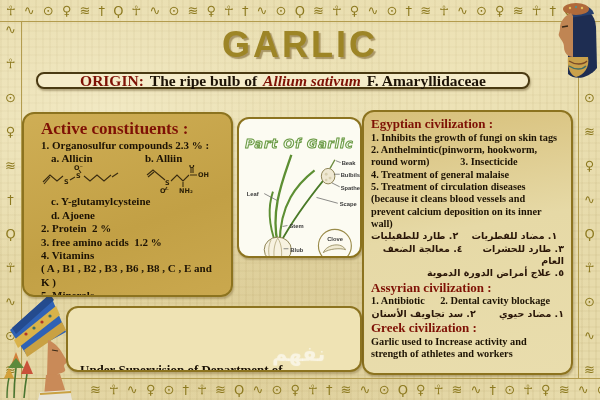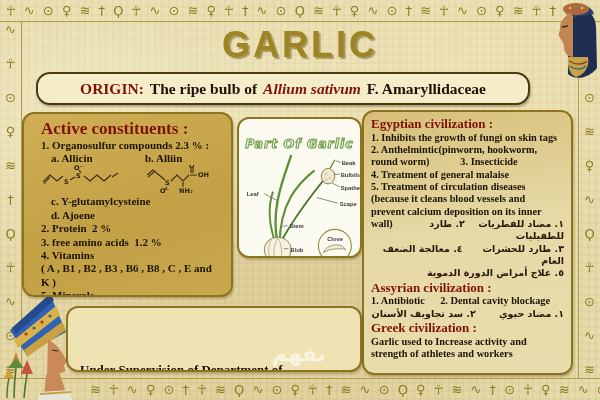--- a/index.html
+++ b/index.html
@@ -28,22 +28,22 @@
   .strip-left  { left:0; top:22px; width:22px; height:356px; writing-mode:vertical-rl; text-orientation:upright; line-height:22px; border-right:1px solid #b39c4e; }
   .strip-right { left:578px; top:22px; width:22px; height:356px; writing-mode:vertical-rl; text-orientation:upright; line-height:22px; border-left:1px solid #b39c4e; }
 
   .page-title {
     position:absolute; left:0; top:24px; width:600px; text-align:center;
     font-family:"Liberation Sans",sans-serif; font-weight:bold; font-size:36px;
     letter-spacing:3px; color:#9d8526; text-shadow:2px 2px 1px rgba(92,62,8,.45);
   }
 
   .origin-bar {
-    position:absolute; left:36px; top:72px; width:494px; height:33px;
-    background:#f5ecca; border:2px solid #4a3a12; border-radius:14px;
+    position:absolute; left:36px; top:72px; width:494px; height:17px;
+    background:#f5ecca; border:2px solid #4a3a12; border-radius:8px;
     display:flex; align-items:center; justify-content:center; gap:6px;
     font-weight:bold; font-size:15.5px; color:#1c1206; box-shadow:1px 2px 2px rgba(70,50,10,.35);
     white-space:nowrap;
   }
   .origin-bar .red { color:#7e1105; }
   .origin-bar .species { color:#7e1105; font-style:italic; }
 
   .box { position:absolute; border:2px solid #8c731f; border-radius:12px; box-shadow:1px 2px 2px rgba(90,65,15,.3); }
 
   .left-box {
@@ -76,21 +76,21 @@
     padding:4px 7px; overflow:hidden;
   }
   .uses-heading { color:#7e1105; font-weight:bold; font-size:16.5px; line-height:1.15; white-space:nowrap; }
   .civ-heading { color:#7e1105; font-weight:bold; font-size:13px; line-height:1.2; }
   .use-line { font-weight:bold; font-size:10.3px; line-height:1.2; color:#1d1304; }
   .keepsp { white-space:pre-wrap; }
   .arabic {
     direction:rtl; text-align:right; font-family:"DejaVu Sans",sans-serif;
     font-weight:bold; font-size:9.5px; line-height:1.3; color:#2a1608; white-space:pre-wrap;
   }
-  .wall-row { display:flex; justify-content:center; align-items:baseline; }
+  .wall-row { display:flex; justify-content:center; align-items:baseline;flex-direction:column; }
 
   .supervision-box {
     left:66px; top:306px; width:296px; height:66px;
     background:#efe3b4; padding:6px 12px; overflow:hidden;
   }
   .sup-line { font-weight:bold; font-size:13px; line-height:1.25; color:#1a1104;margin-top:48px; }
   .sup-line3 { padding-left:68px; }
 
   .figure { position:absolute; }
   .pharaoh { left:540px; top:0; }

